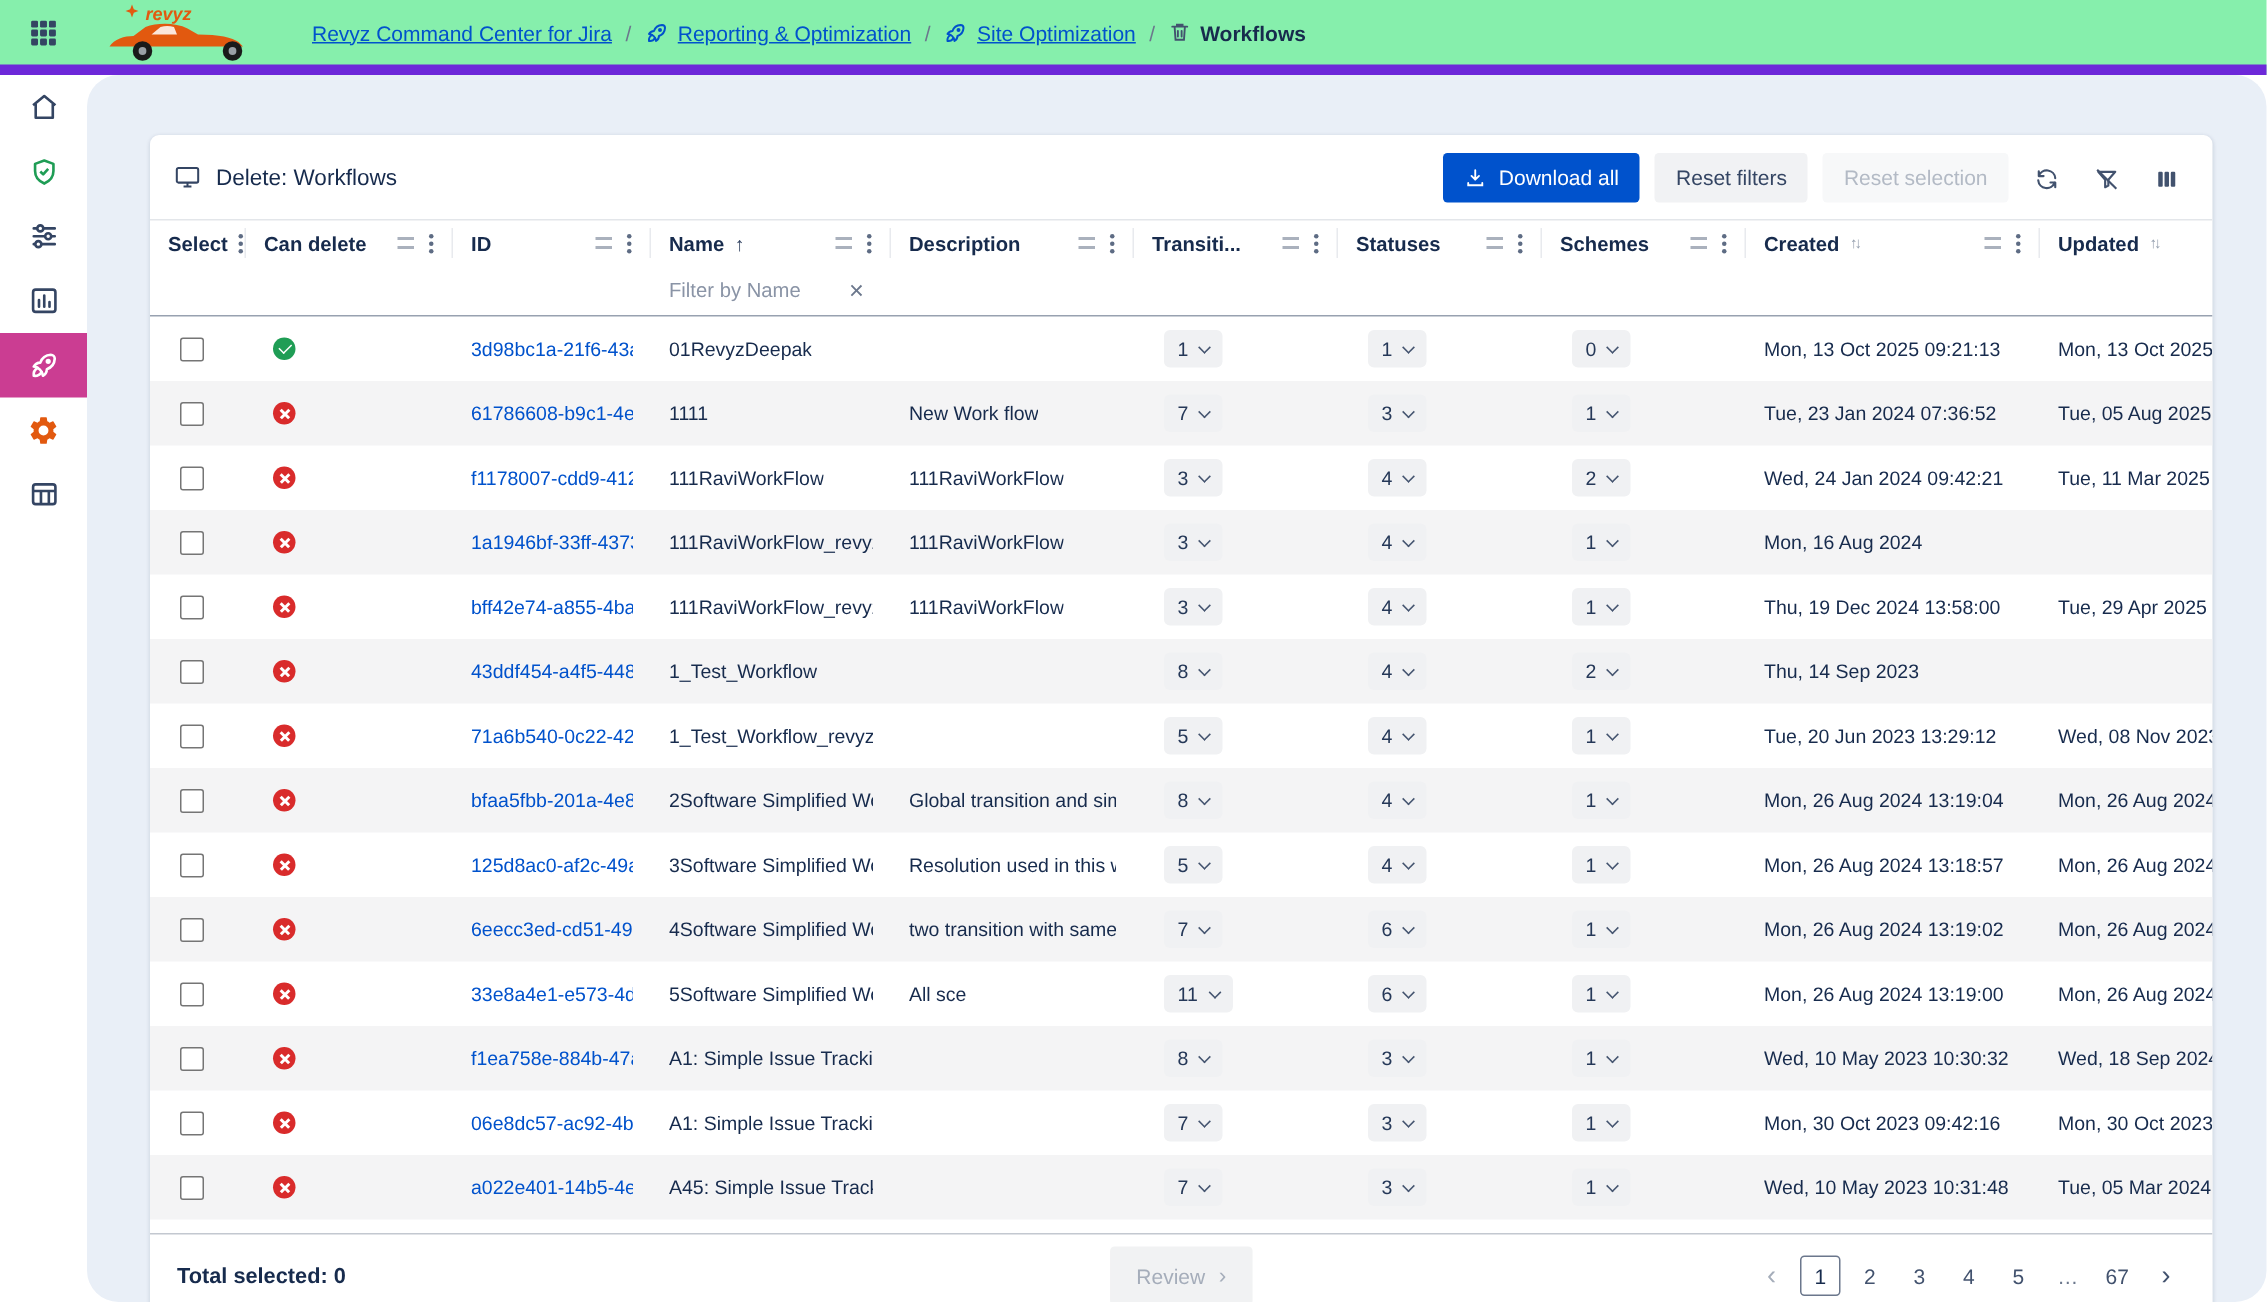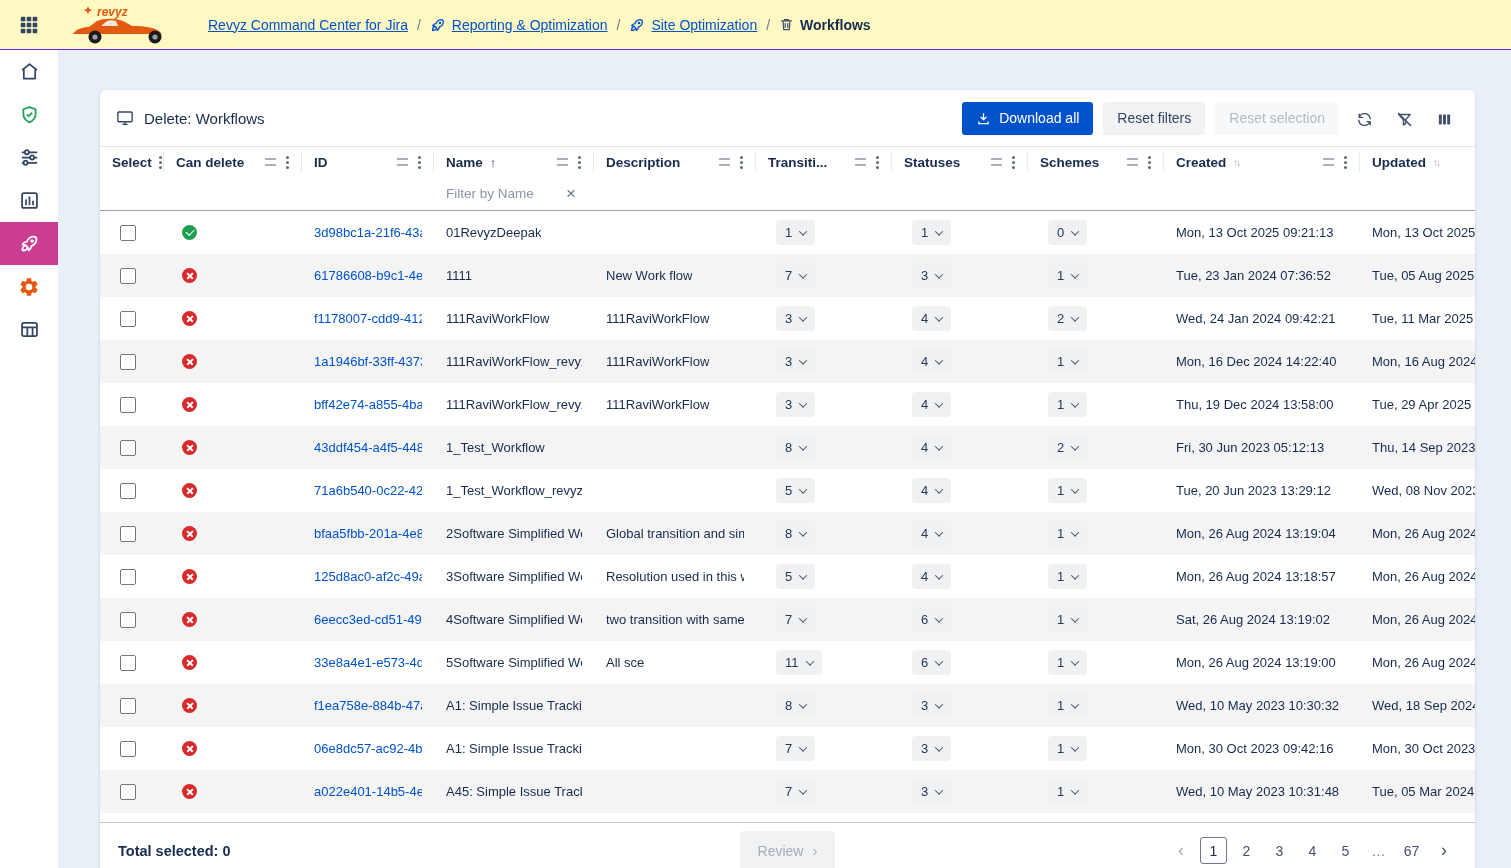--- a/index.html
+++ b/index.html
@@ -1,40 +1,40 @@
 <!DOCTYPE html>
 <html><head>
 <meta charset="utf-8">
 <style>
   * { box-sizing: border-box; margin: 0; padding: 0; }
   html,body { width:1511px; height:868px; overflow:hidden; }
   body { font-family:"Liberation Sans","DejaVu Sans",sans-serif; background:#fff; color:#172b4d; }
 
   
-  .topbar { position:absolute; left:0; top:0; right:0; height:50px; background:#fef9c3;
-            border-bottom:1px solid #6d28d9; display:flex; align-items:center; z-index:5; }
+  .topbar { position:absolute; left:0; top:0; right:0; height:50px; background:#86efac;
+            border-bottom:7px solid #6d28d9; display:flex; align-items:center; z-index:5; }
   .appgrid-cell { width:58px; display:flex; justify-content:center; }
   .appgrid-btn { width:30px; height:30px; border:none; background:none; cursor:pointer;
                  display:flex; align-items:center; justify-content:center; color:#344563; }
   .logo { margin-left:12px; display:flex; align-items:center; }
   .breadcrumb { display:flex; align-items:center; gap:9px; margin-left:22px; font-size:14px; }
   .crumb { color:#0052cc; text-decoration:underline; display:inline-flex; align-items:flex-start; gap:6px; cursor:pointer; }
   .crumb svg { flex:0 0 auto; }
   .crumb.current { color:#172b4d; font-weight:700; text-decoration:none; cursor:default; }
   .crumb.current svg { color:#42526e; }
   .sep { color:#6b778c; }
 
   
   .sidebar { position:absolute; left:0; top:50px; bottom:0; width:58px; background:#fff; z-index:4; }
   .side-item { width:58px; height:43px; display:flex; align-items:center; justify-content:center; cursor:pointer; }
   .side-item.active { background:#cb3d92; color:#fff; }
   .c-navy { color:#344563; } .c-green { color:#1f9d55; } .c-orange { color:#e2590f; } .c-white { color:#fff; }
 
   
-  .main { position:absolute; left:58px; top:50px; right:0; bottom:0; background:#e9eff7; overflow:hidden; }
+  .main { position:absolute; left:58px; top:50px; right:0; bottom:0; background:#e9eff7; overflow:hidden;border-radius:21px; }
   .card { position:absolute; left:42px; top:40px; right:36px; bottom:-10px; background:#fff;
           border-radius:6px; box-shadow:0 1px 3px rgba(9,30,66,.16); display:flex; flex-direction:column; overflow:hidden; }
 
   .card-header { height:56px; flex:0 0 56px; display:flex; align-items:center; padding:0 16px; }
   .card-title { display:flex; align-items:center; gap:10px; font-size:15px; color:#172b4d; }
   .card-title svg { color:#344563; }
   .card-actions { margin-left:auto; display:flex; align-items:flex-end; gap:10px; }
   .btn { height:33px; border:none; border-radius:3px; font-size:14px; padding:0 14px; cursor:pointer;
          display:inline-flex; align-items:center; gap:8px; font-family:inherit; }
   .btn-primary { background:#0052cc; color:#fff; }
@@ -504,23 +504,20 @@
                 <span class="chev"></span>
               </span>
             </div>
     <div class="td">
               <span class="pill">
                 <span>1</span>
                 <span class="chev"></span>
               </span>
             </div>
     <div class="td">
-              <span class="cell-text">Mon, 16 Dec 2024 14:22:40</span>
-            </div>
-    <div class="td">
               <span class="cell-text">Mon, 16 Aug 2024</span>
             </div>
   </div>
 
   <div class="grid-row tr">
     <div class="td c-select">
               <span class="checkbox"></span>
             </div>
     <div class="td c-candel">
               <span class="statusdot no"></span>
@@ -588,23 +585,20 @@
                 <span class="chev"></span>
               </span>
             </div>
     <div class="td">
               <span class="pill">
                 <span>2</span>
                 <span class="chev"></span>
               </span>
             </div>
     <div class="td">
-              <span class="cell-text">Fri, 30 Jun 2023 05:12:13</span>
-            </div>
-    <div class="td">
               <span class="cell-text">Thu, 14 Sep 2023</span>
             </div>
   </div>
 
   <div class="grid-row tr">
     <div class="td c-select">
               <span class="checkbox"></span>
             </div>
     <div class="td c-candel">
               <span class="statusdot no"></span>
@@ -756,21 +750,21 @@
                 <span class="chev"></span>
               </span>
             </div>
     <div class="td">
               <span class="pill">
                 <span>1</span>
                 <span class="chev"></span>
               </span>
             </div>
     <div class="td">
-              <span class="cell-text">Sat, 26 Aug 2024 13:19:02</span>
+              <span class="cell-text">Mon, 26 Aug 2024 13:19:02</span>
             </div>
     <div class="td">
               <span class="cell-text">Mon, 26 Aug 2024</span>
             </div>
   </div>
 
   <div class="grid-row tr">
     <div class="td c-select">
               <span class="checkbox"></span>
             </div>

